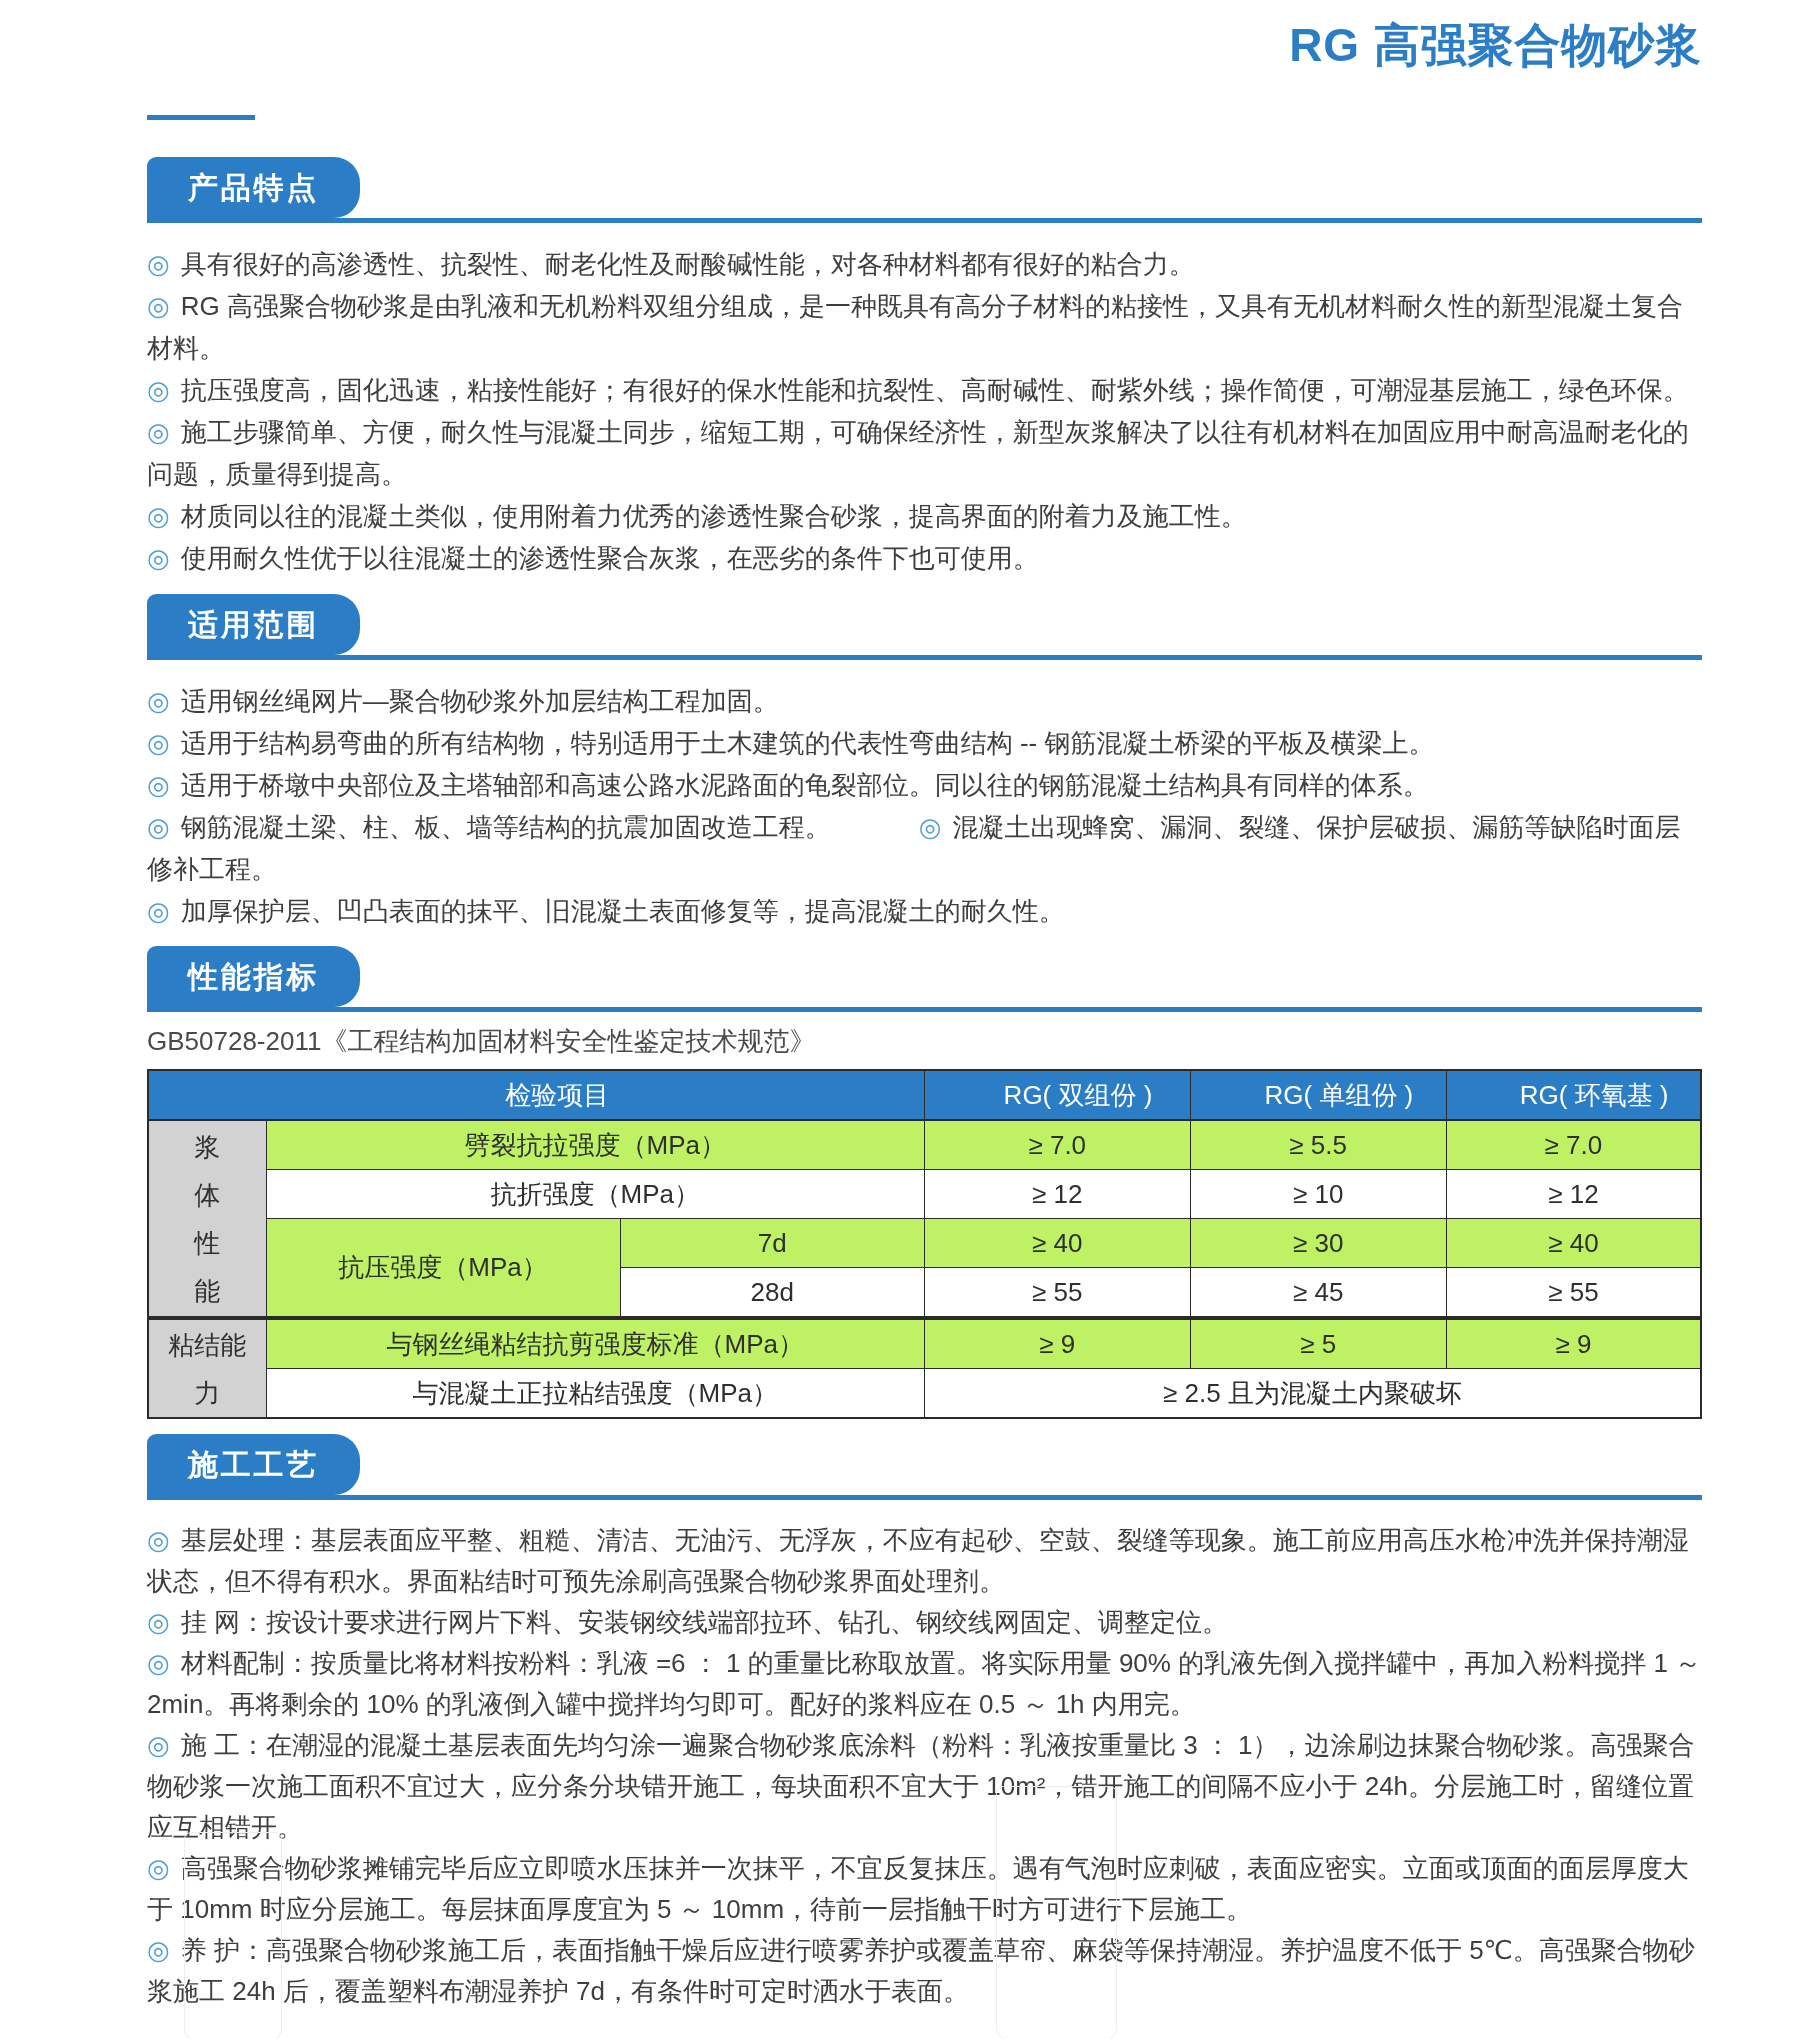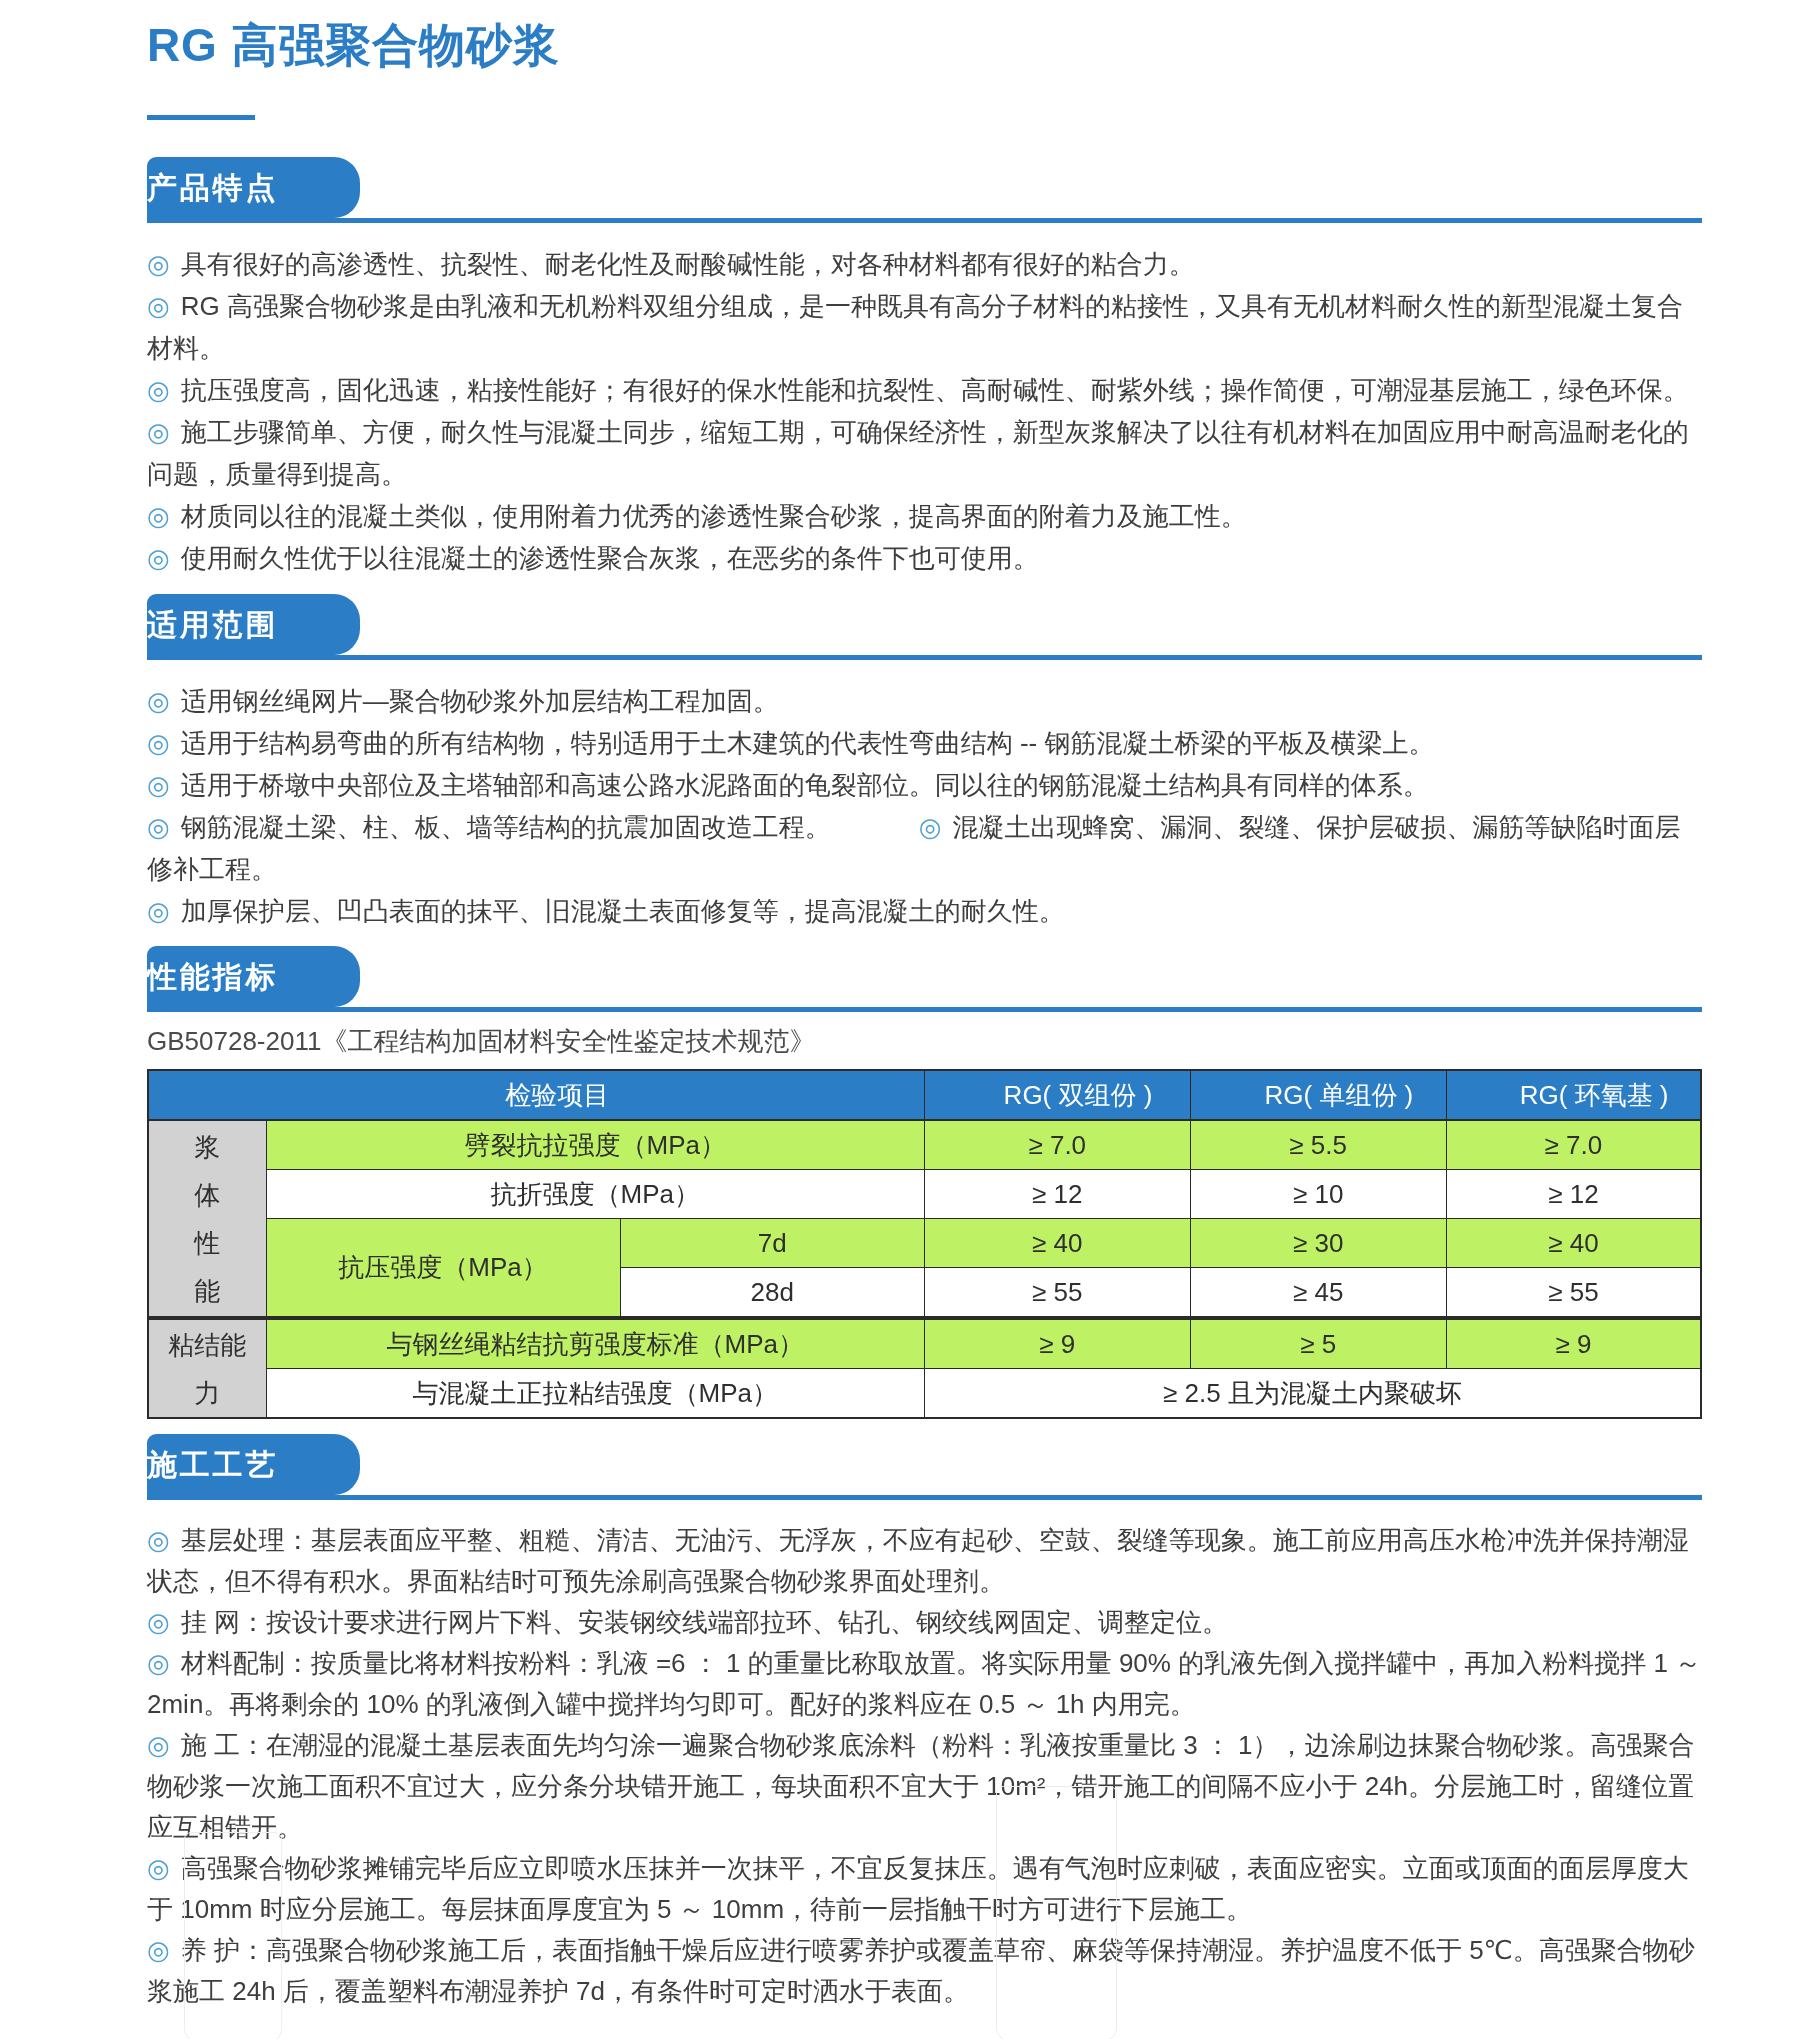--- a/index.html
+++ b/index.html
@@ -9,36 +9,36 @@
     background: #ffffff;
     font-family: "Liberation Sans", "DejaVu Sans", sans-serif;
     color: #3e3e3e;
   }
   .page { position: relative; padding: 18.4px 107px 0 147px; }
 
   
   .doc-title {
     margin: 0 0 42px 0;
     font-size: 46px; line-height: 55px; font-weight: bold;
-    color: #2b7ec6; letter-spacing: 0.9px;
+    color: #2b7ec6; letter-spacing: 0.9px; text-align: right;
   }
   .title-underline {
     width: 108px; height: 4.6px; background: #2b7ec6;
     margin-bottom: 37px;
   }
 
   
   .section { margin-top: 14.7px; }
   .sec-head { border-bottom: 5.5px solid #2b7ec6; line-height: 0; }
   .badge {
     display: inline-block;
     width: 213px; height: 61px; line-height: 61px;
     background: #2b7ec6; color: #ffffff;
     font-size: 30px; font-weight: bold; letter-spacing: 2.8px;
-    text-align: left;
+    text-align: center;
     border-radius: 9.2px 26px 26px 0;
     vertical-align: bottom;
   }
 
   
   .bullets { margin-top: 20px; font-size: 26px; line-height: 42px; color: #3e3e3e; }
   .bullets.lh-process { line-height: 41px; }
   .bullet-line { text-align: left; }
   .bullet-icon { color: #4ea0d6; margin-right: 11px; }
   .bullet-gap { display: inline-block; width: 88px; }

